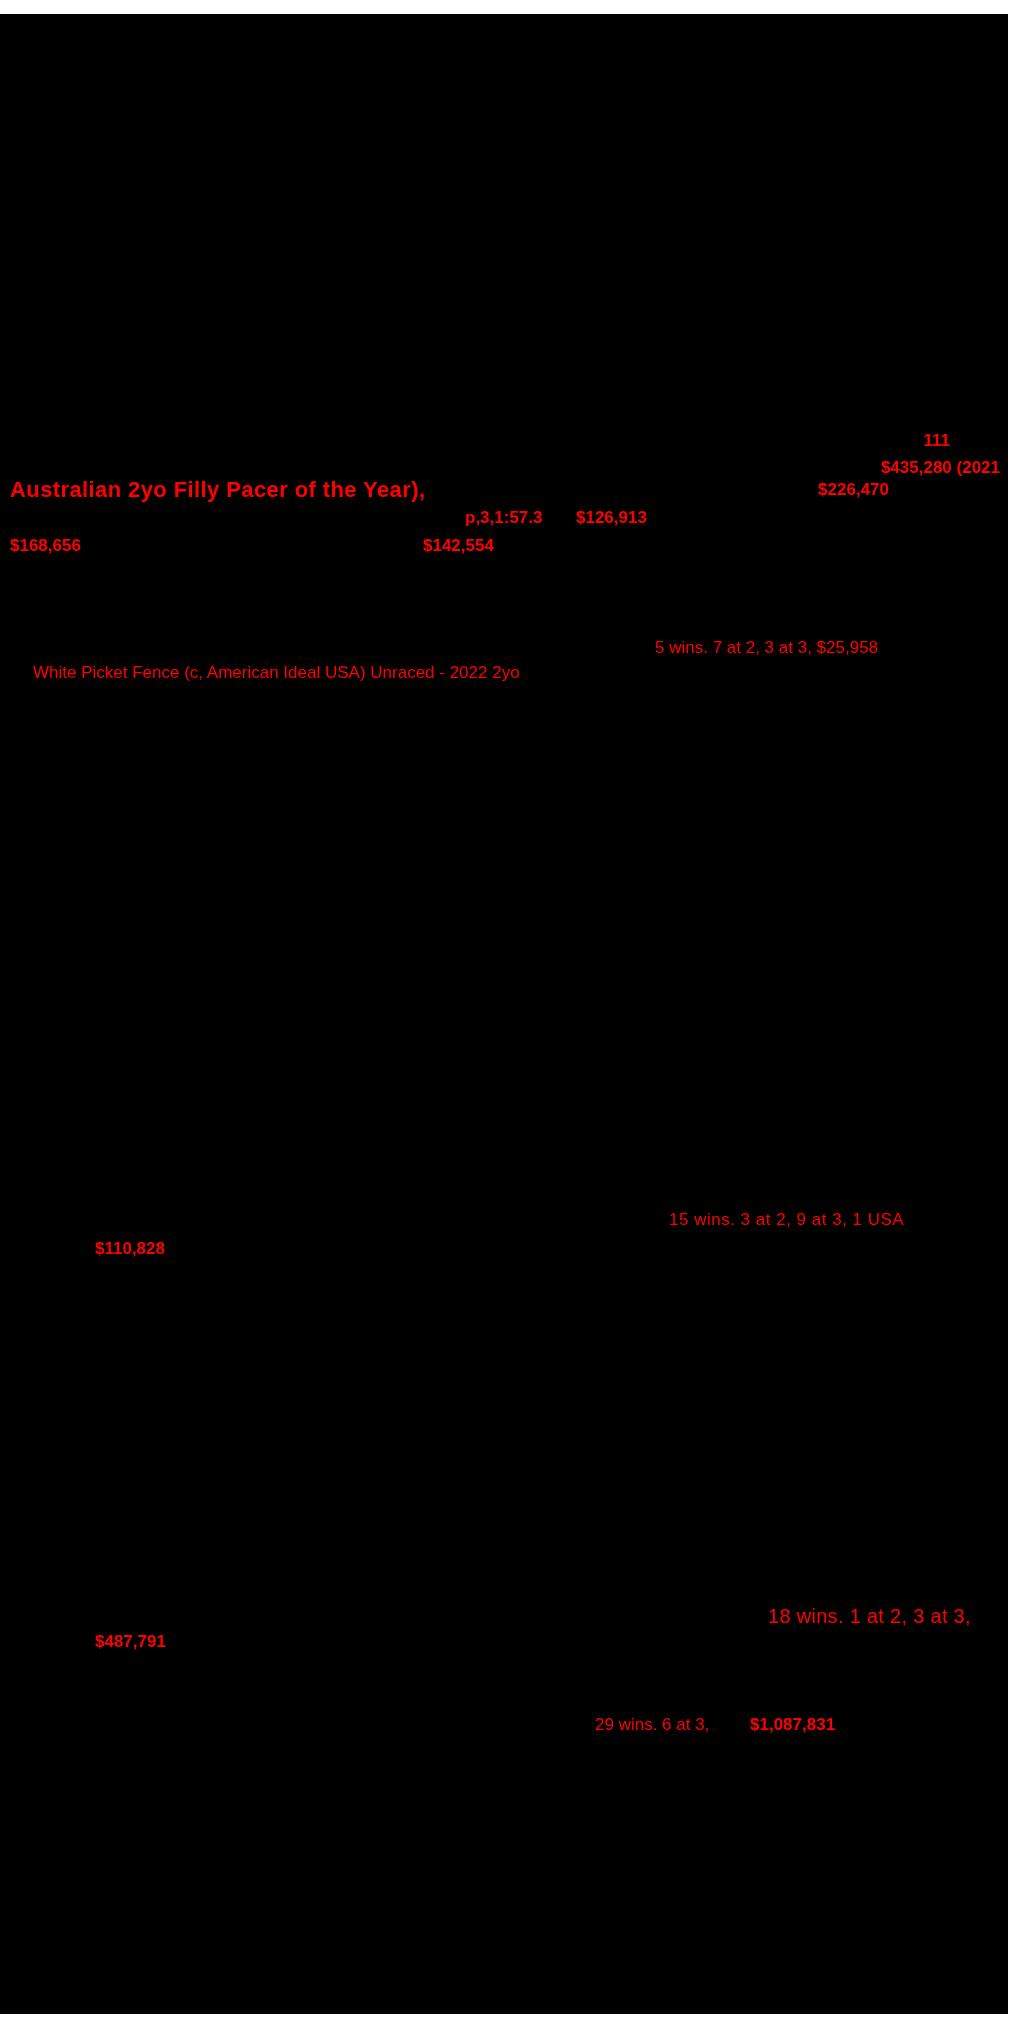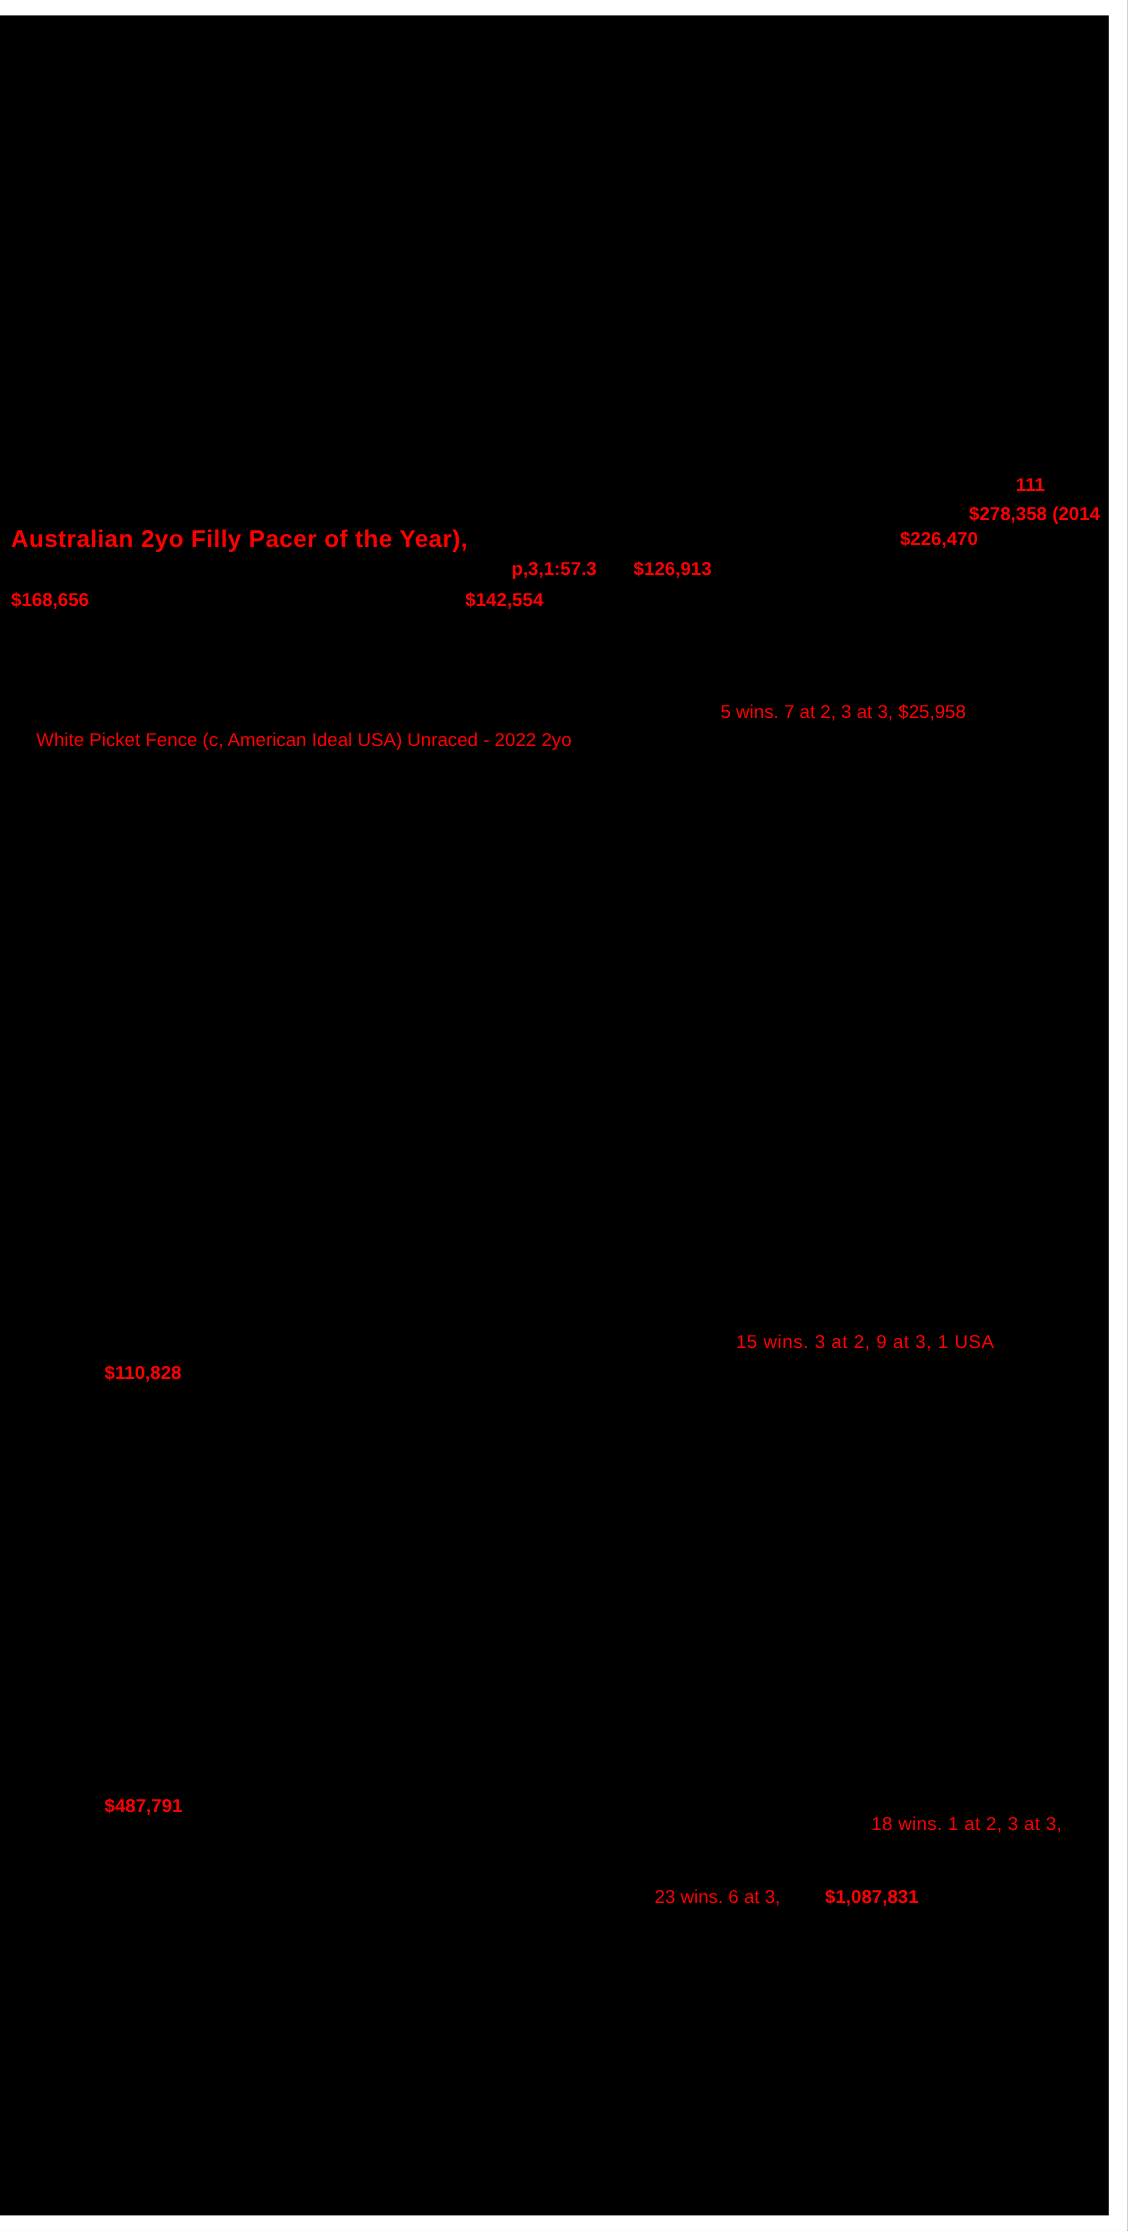--- a/index.html
+++ b/index.html
@@ -36,21 +36,21 @@
   }
 </style>
 </head>
 <body>
 
 <div id="page">
   <div class="canvas">
 
     <span class="frag bold" style="right:58px; top:418px; font-size:17px;">111</span>
 
-    <span class="frag bold" style="right:8px; top:445px; font-size:17px;">$278,358 (2014</span>
+    <span class="frag bold" style="right:8px; top:445px; font-size:17px;">$435,280 (2021</span>
 
     <span class="frag bold" style="right:119px; top:467px; font-size:17px;">$226,470</span>
 
     <span class="frag bold" style="left:10px; top:465px; font-size:22px; letter-spacing:0.4px;">Australian 2yo Filly Pacer of the Year),</span>
 
     <span class="frag bold" style="left:465px; top:495px; font-size:17px;">p,3,1:57.3</span>
 
     <span class="frag bold" style="left:576px; top:495px; font-size:17px;">$126,913</span>
 
     <span class="frag bold" style="left:10px; top:523px; font-size:17px;">$168,656</span>
@@ -58,22 +58,22 @@
     <span class="frag bold" style="left:423px; top:523px; font-size:17px;">$142,554</span>
 
     <span class="frag" style="left:655px; top:625px; font-size:17px;">5 wins. 7 at 2, 3 at 3, $25,958</span>
 
     <span class="frag" style="left:33px; top:650px; font-size:17px;">White Picket Fence (c, American Ideal USA) Unraced - 2022 2yo</span>
 
     <span class="frag" style="left:669px; top:1197px; font-size:17px; letter-spacing:0.5px;">15 wins. 3 at 2, 9 at 3, 1 USA</span>
 
     <span class="frag bold" style="left:95px; top:1226px; font-size:17px;">$110,828</span>
 
-    <span class="frag" style="left:792px; top:1592px; font-size:17px; letter-spacing:0.3px;margin-top:44px;">18 wins. 1 at 2, 3 at 3,</span>
+    <span class="frag" style="left:768px; top:1592px; font-size:20px; letter-spacing:0.3px;">18 wins. 1 at 2, 3 at 3,</span>
 
     <span class="frag bold" style="left:95px; top:1619px; font-size:17px;">$487,791</span>
 
-    <span class="frag" style="left:595px; top:1702px; font-size:17px;">23 wins. 6 at 3, </span>
+    <span class="frag" style="left:595px; top:1702px; font-size:17px;">29 wins. 6 at 3, </span>
 
     <span class="frag bold" style="left:750px; top:1702px; font-size:17px;">$1,087,831</span>
 
   </div>
 </div>
 
 </body></html>

